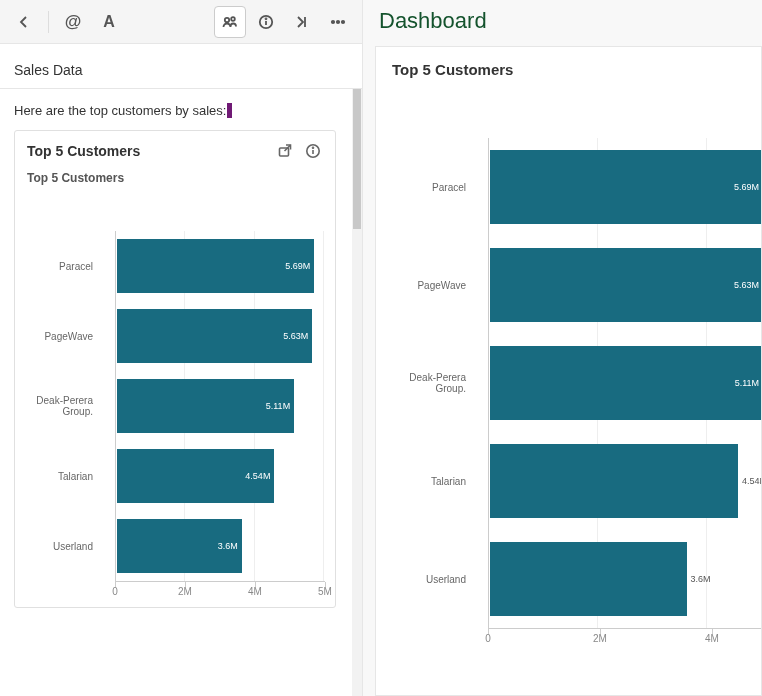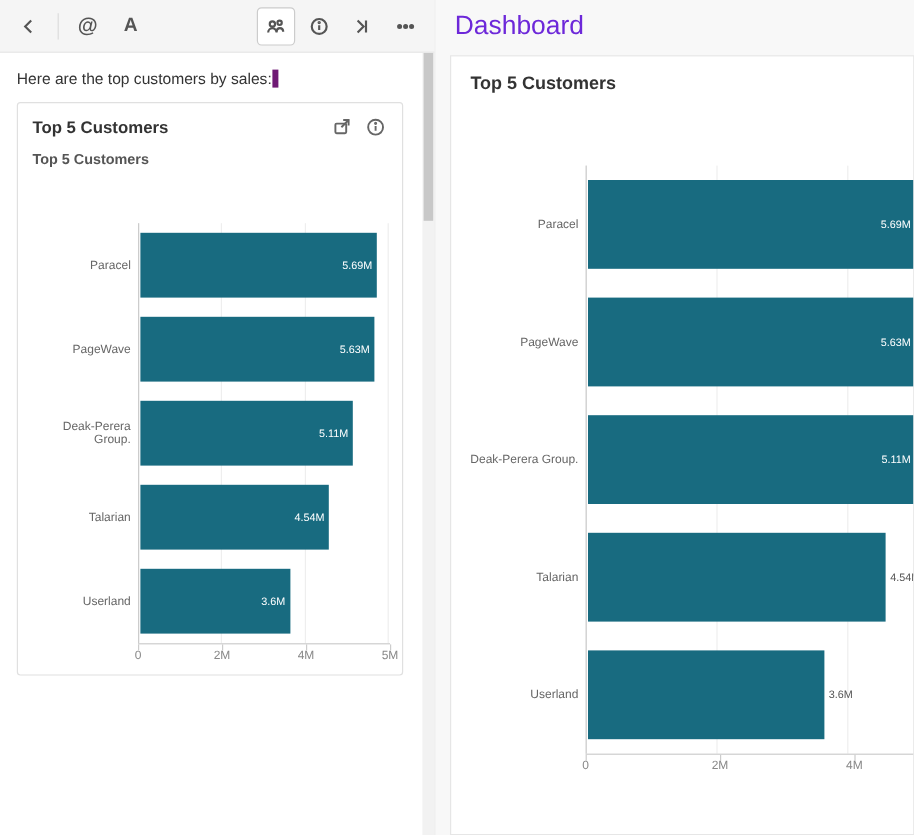--- a/index.html
+++ b/index.html
@@ -103,21 +103,21 @@
   .bars-area {
     position:relative;
   }
   .row {
     display:flex; align-items:center;
   }
   .ylabel {
     text-align:right;
     font-size:10px;
     color:#666;
-    padding-right:6px;
+    padding-right:22px;
     flex-shrink:0;
   }
   .bar-track {
     position:relative;
     flex:1;
     height:100%;
   }
   .bar {
     position:absolute; left:2px; top:12%; bottom:12%;
     background:#186b80;
@@ -166,21 +166,21 @@
   .avatar {
     width:22px; height:22px; border-radius:50%;
     background:#3a5fcd;
     color:#fff; font-size:10px;
     display:flex; align-items:center; justify-content:center;
     margin-left:auto;
   }
   
   .dash-header {
     padding: 8px 16px 12px 16px;
-    font-size:22px; color:#6d28d9;
+    font-size:22px; color:#14532d;
   }
   .dash-card {
     margin: 0 0 0 12px;
     background:#fff;
     border:1px solid #e6e6e6;
     flex:1;
     padding:14px 0 14px 0;
     overflow:hidden;
   }
   .dash-title {
@@ -227,20 +227,21 @@
       </div>
       <div class="tbtn">
         <svg viewBox="0 0 16 16">
             <circle cx="3" cy="8" r="1.2" fill="#555"></circle>
             <circle cx="8" cy="8" r="1.2" fill="#555"></circle>
             <circle cx="13" cy="8" r="1.2" fill="#555"></circle>
           </svg>
       </div>
     </div>
 
+    <div class="section-title">Sales Data</div>
 
     <div class="doc-area">
       <div class="doc-scroll">
         <div class="doc-text"><span class="caret">Here are the top customers by sales:</span></div>
 
         <div class="viz-card">
           <div class="viz-card-header">
             <div class="viz-card-title">Top 5 Customers</div>
             <div class="card-icon">
               <svg viewBox="0 0 16 16">

